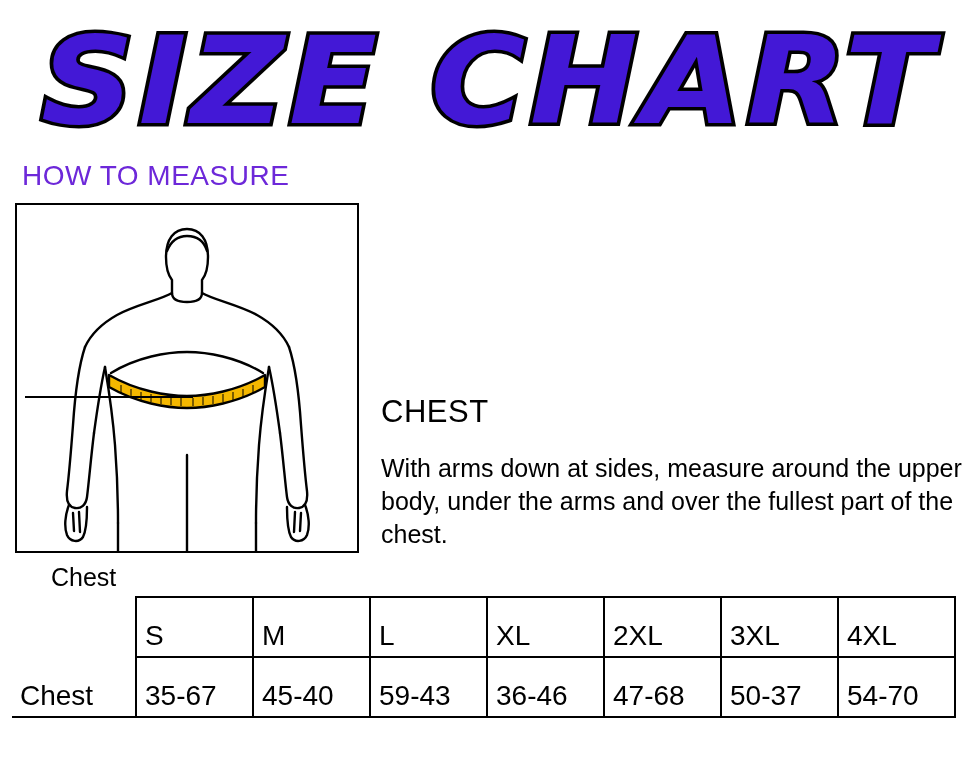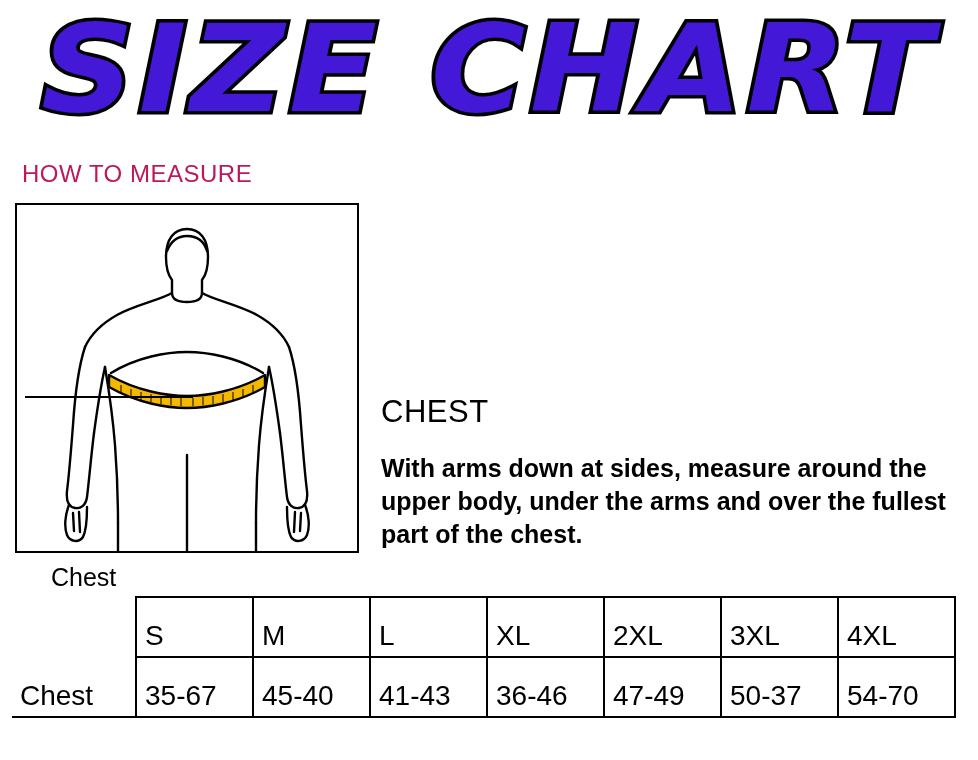--- a/index.html
+++ b/index.html
@@ -13,21 +13,21 @@
     position: relative;
     font-family: "Liberation Sans", sans-serif;
     color: #000000;
     overflow: hidden;
   }
 
   
   .title-wrap {
     position: absolute;
     left: 0;
-    top: 0;
+    top: 12px;
     width: 978px;
     height: 150px;
   }
   .title-text {
     position: absolute;
     left: 0;
     top: -6px;
     width: 978px;
     text-align: center;
     font-family: "DejaVu Sans", sans-serif;
@@ -42,23 +42,23 @@
     white-space: nowrap;
     transform: scaleX(1.06);
     transform-origin: 50% 50%;
   }
 
   
   .howto {
     position: absolute;
     left: 22px;
     top: 160px;
-    font-size: 24px;
+    font-size: 28px;
     letter-spacing: 0.5px;
-    color: #be185d;
+    color: #6d28d9;
   }
 
   
   .figure-box {
     position: absolute;
     left: 15px;
     top: 203px;
     width: 344px;
     height: 350px;
     border: 2px solid #000;
@@ -87,21 +87,20 @@
     font-size: 31px;
     letter-spacing: 0.5px;
   }
   .desc-body {
     position: absolute;
     left: 381px;
     top: 452px;
     width: 590px;
     font-size: 25px;
     line-height: 33px;
-    font-weight: bold;
   }
 
   
   .size-table {
     position: absolute;
     left: 12px;
     top: 596px;
     border-collapse: collapse;
     table-layout: fixed;
   }
@@ -204,20 +203,20 @@
     <td class="sizecell">L</td>
     <td class="sizecell">XL</td>
     <td class="sizecell">2XL</td>
     <td class="sizecell">3XL</td>
     <td class="sizecell">4XL</td>
   </tr>
   <tr>
     <td class="rowhead">Chest</td>
     <td class="sizecell">35-67</td>
     <td class="sizecell">45-40</td>
-    <td class="sizecell">41-43</td>
+    <td class="sizecell">59-43</td>
     <td class="sizecell">36-46</td>
-    <td class="sizecell">47-49</td>
+    <td class="sizecell">47-68</td>
     <td class="sizecell">50-37</td>
     <td class="sizecell">54-70</td>
   </tr>
 </tbody>
   </table>
 
 </body></html>

